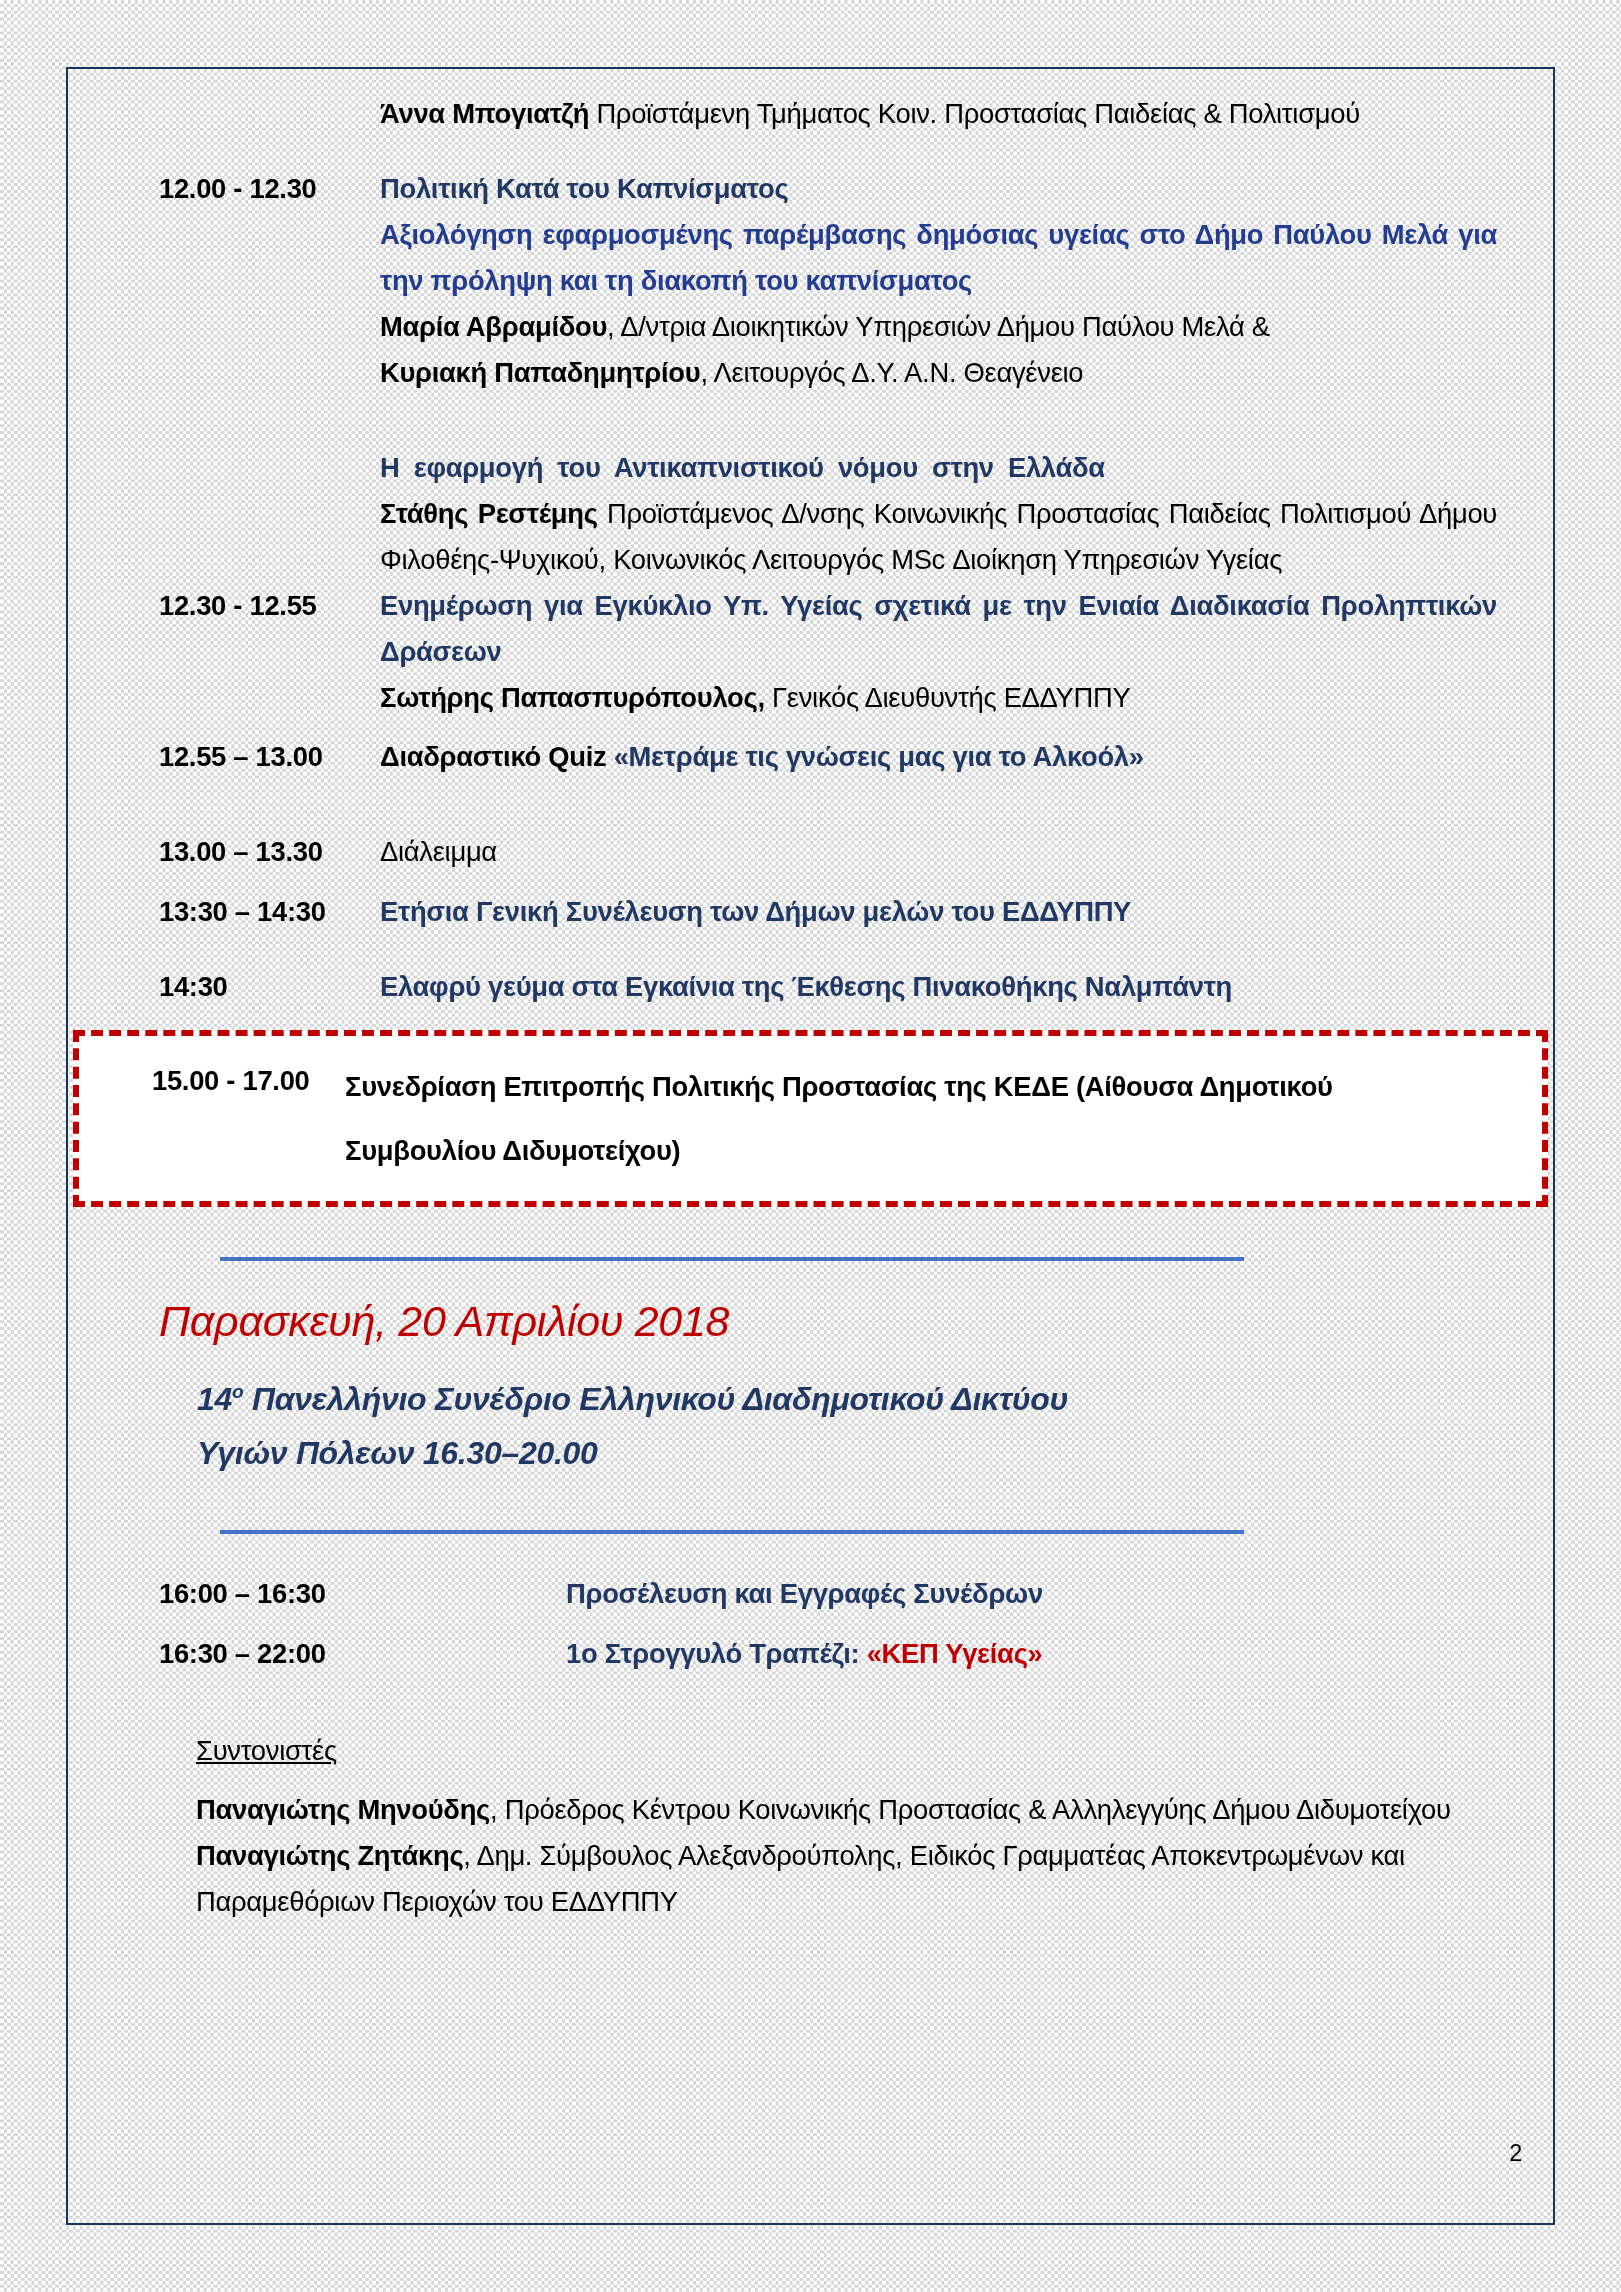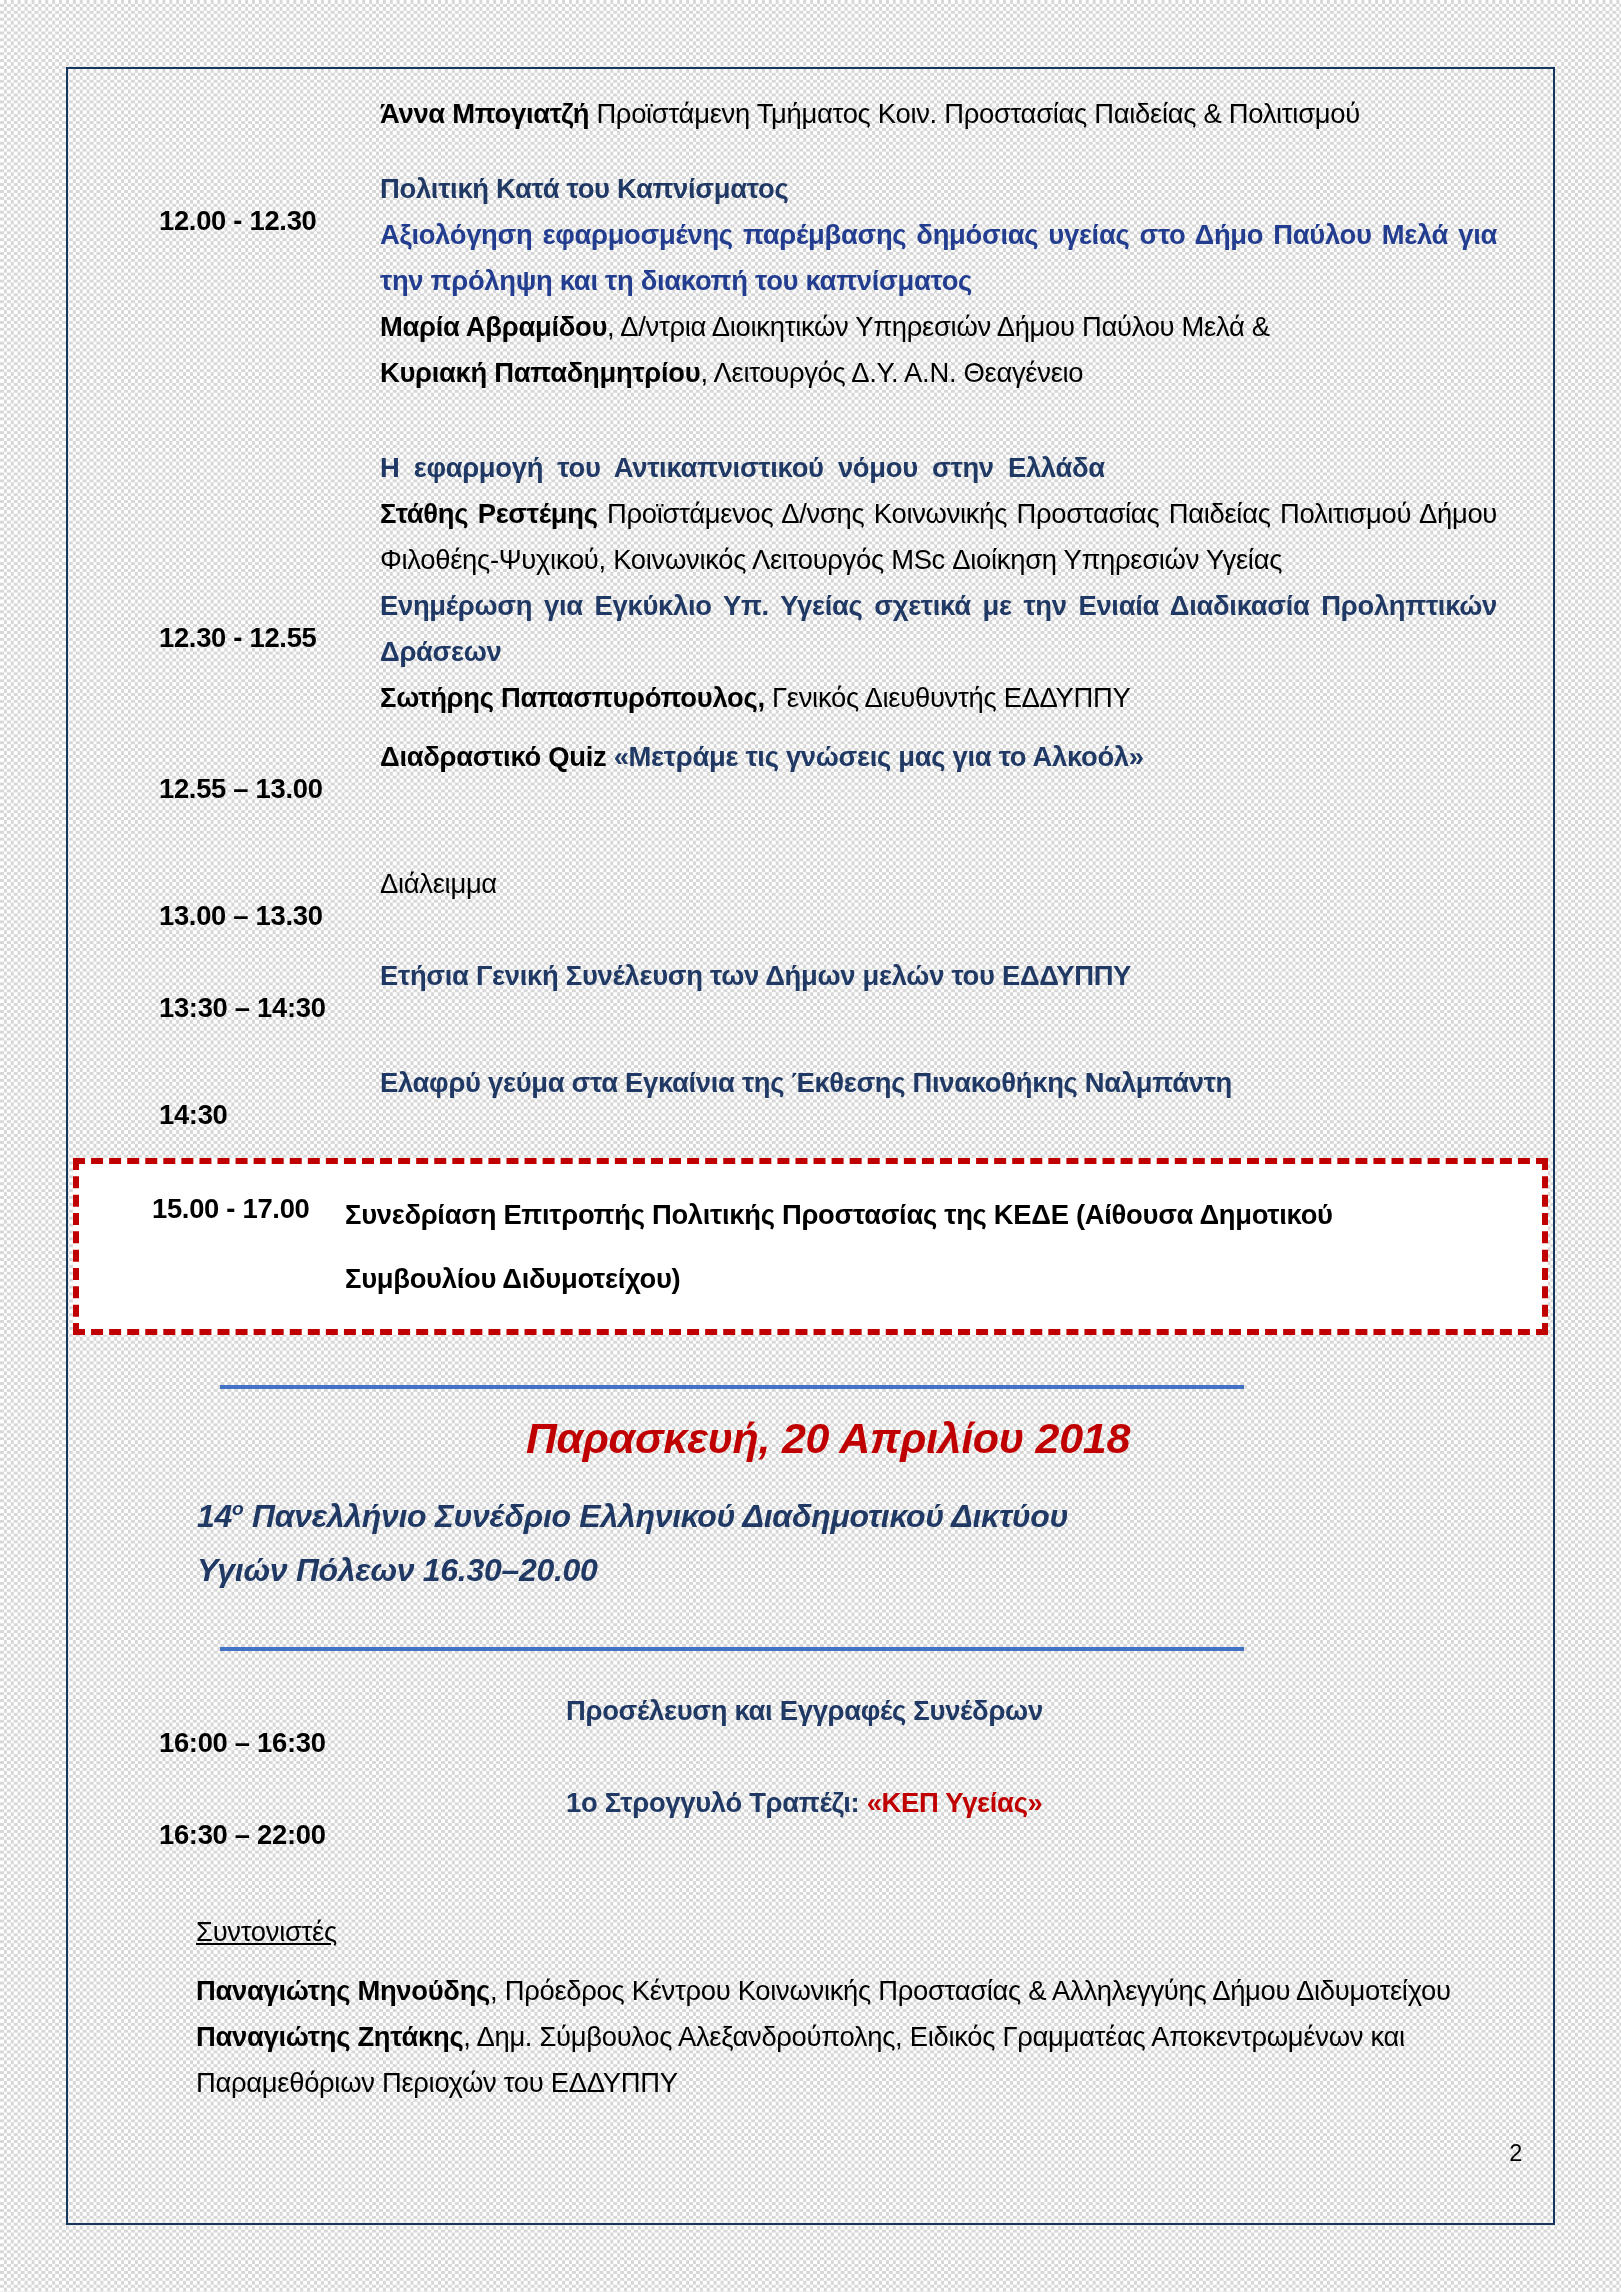--- a/index.html
+++ b/index.html
@@ -26,21 +26,21 @@
     top:0;left:0;right:0;bottom:0;
     padding:21.6px 56px 0 91px;
     font-size:27.4px;
     line-height:46px;
     letter-spacing:-0.3px;
     color:#000;
   }
   
   .srow{display:grid;grid-template-columns:221px 1fr;}
   .srow.day2{grid-template-columns:407px 1fr;}
-  .srow .time{font-weight:bold;white-space:nowrap;margin-top:32px;}
+  .srow .time{font-weight:bold;white-space:nowrap;}
   .srow .cell p{margin:0;}
   p.justify{text-align:justify;}
   p.spread{word-spacing:6.9px;}
   .gap0{margin-top:0;}
   .gap1{margin-top:13.7px;}
   .gap2{margin-top:29px;}
   .gap3{margin-top:49px;}
   .b{font-weight:bold;}
   .c-navy{color:#1f3864;}
   .c-blue{color:#223c8f;}
@@ -58,24 +58,24 @@
   .kede-box .time{font-weight:bold;white-space:nowrap;line-height:51px;}
   .kede-box .body{font-weight:bold;line-height:64px;padding-top:0;}
   
   .sep{
     height:3.9px;width:1024px;
     background:#4472c4;
     border:0;
     margin:50px auto 0 61px;
   }
   .day-title{
-    margin-top:24px;
-    text-align:center;
+    margin-top:35px;
+    text-align:left;
     font-size:43px;line-height:51px;
-    font-weight:bold;font-style:italic;
+    font-weight:normal;font-style:italic;
     color:#c00000;
   }
   .day-sub{
     margin-top:25.5px;
     text-align:left;
     font-size:32px;line-height:54px;
     font-weight:bold;font-style:italic;
     color:#1f3864;
     padding-left:38px;
   }

